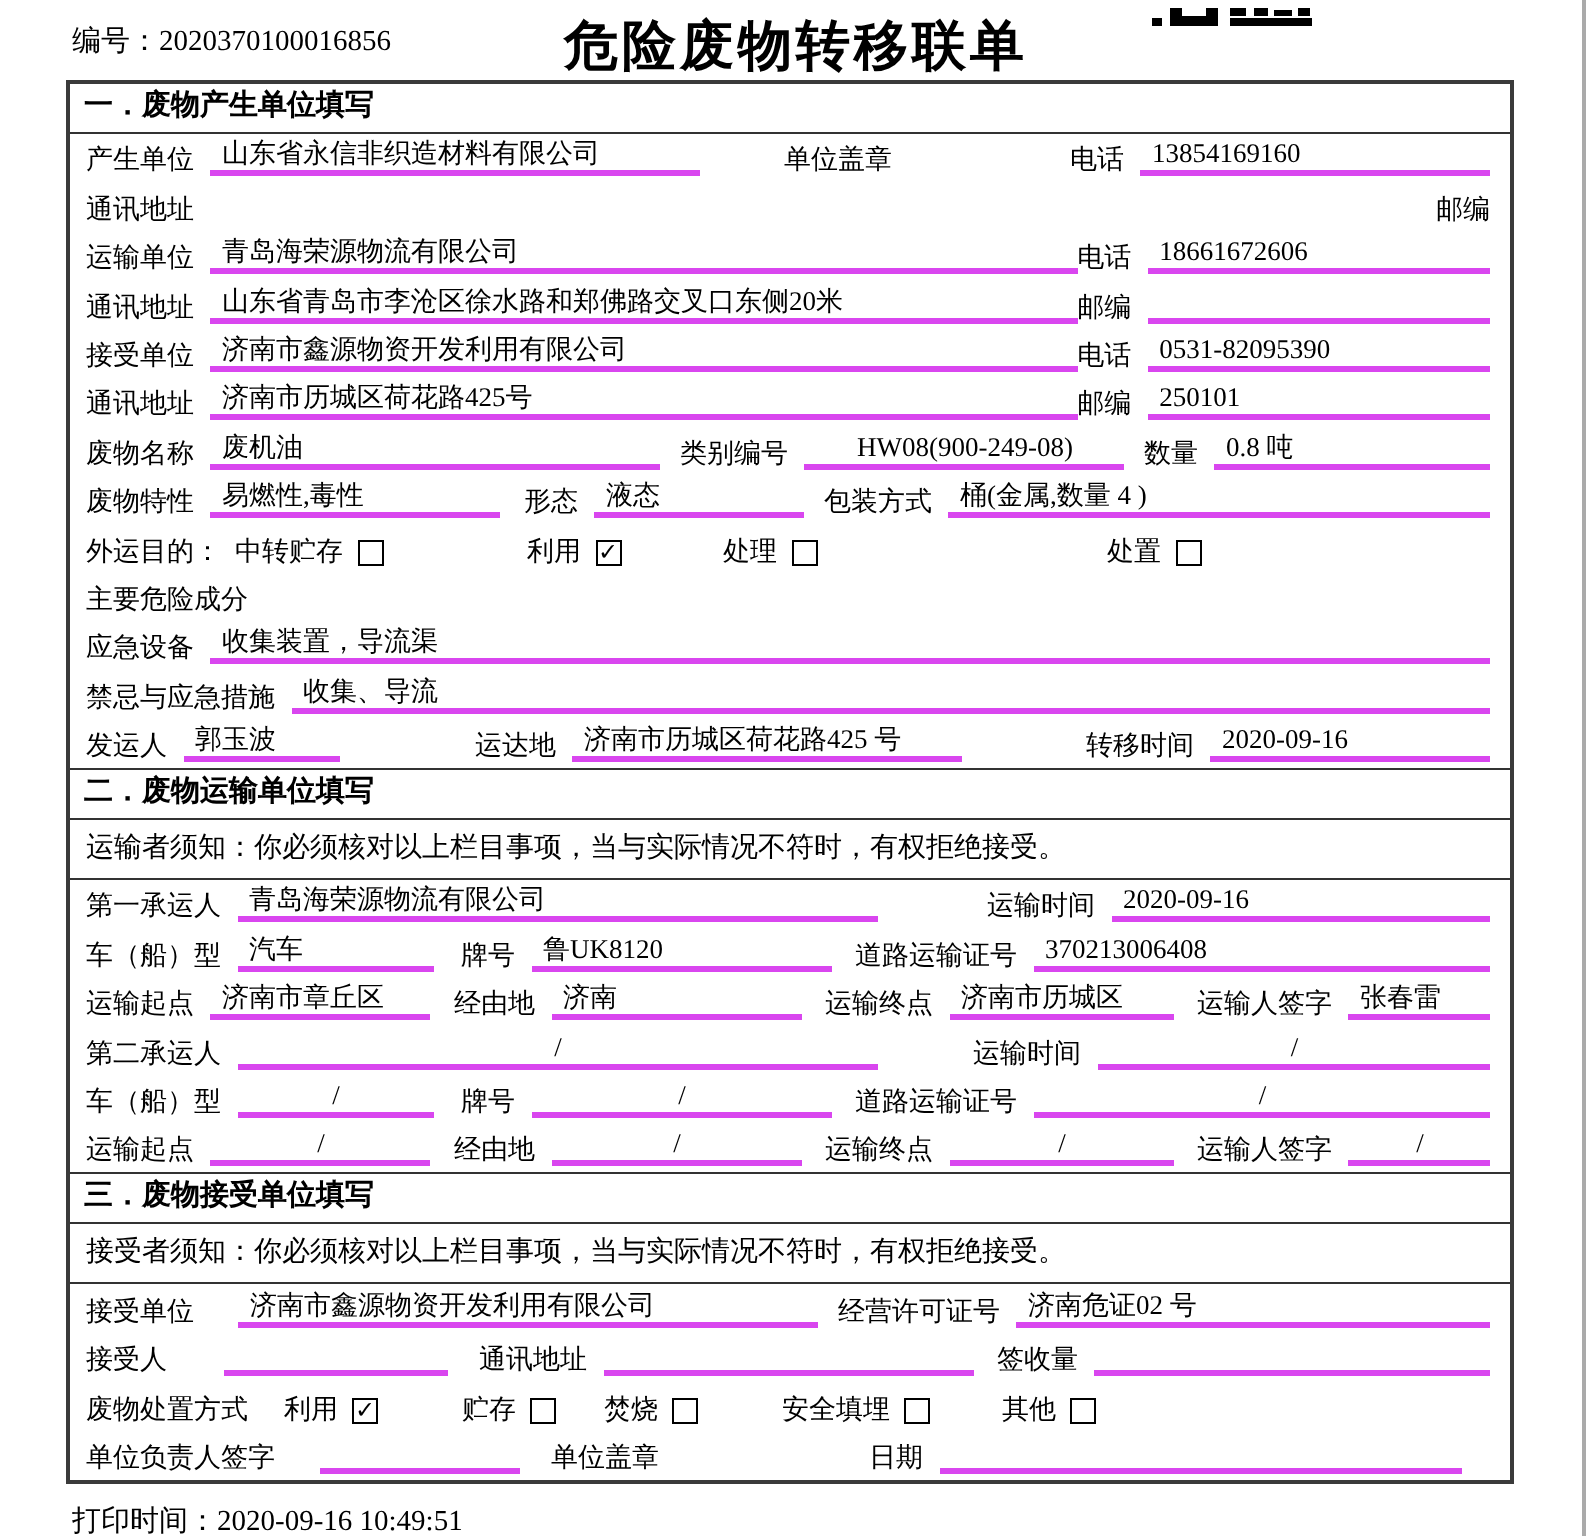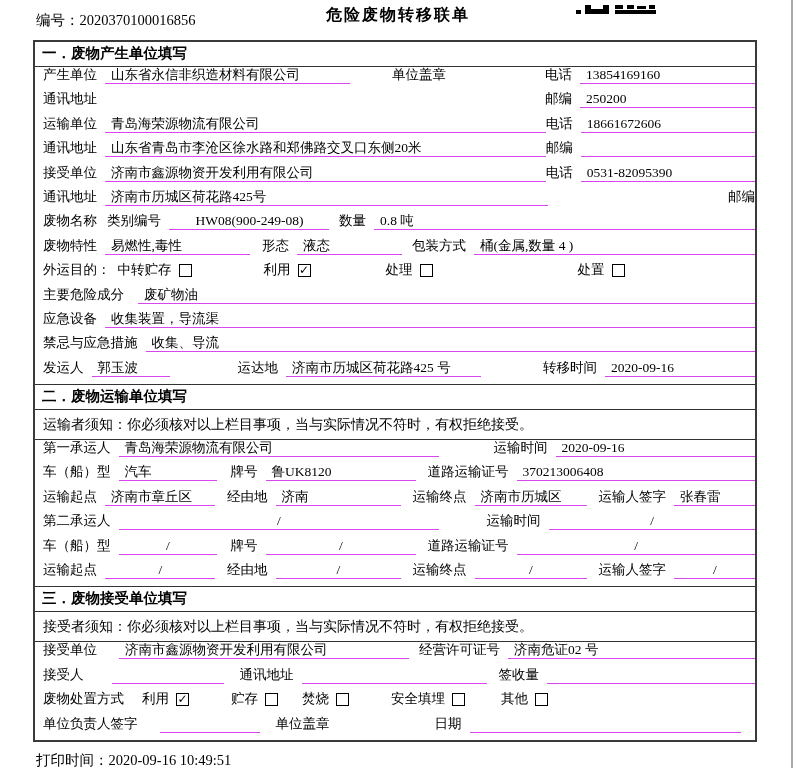--- a/index.html
+++ b/index.html
@@ -3,32 +3,32 @@
 <meta charset="utf-8">
 <style>
   * { margin:0; padding:0; box-sizing:border-box; }
   html,body { width:796px; height:768px; }
   body { background:#fff; color:#000; font-family:"Liberation Serif","DejaVu Serif",serif; position:relative; overflow:hidden; }
   .page { position:absolute; inset:0; background:#fff; }
   .page-edge { position:absolute; top:0; right:3px; width:2px; height:768px; background:#aaa; }
 
   .hdr { position:relative; height:48px; }
   .serial { position:absolute; left:36px; top:11px; font-size:14.5px; white-space:nowrap; }
-  .doc-title { position:absolute; left:0; right:0; top:5px; text-align:center; font-size:16px; font-weight:bold;
+  .doc-title { position:absolute; left:0; right:0; top:5px; text-align:center; font-size:27px; font-weight:bold;
                font-family:"Liberation Sans","DejaVu Sans",sans-serif; letter-spacing:2px; }
   .qr { position:absolute; left:576px; top:0; }
 
   .tbl { position:absolute; left:33px; top:40px; width:724px; border:2px solid #3a3a3a; background:#fff; }
   .sec2, .sec3 { border-top:1px solid #333; }
   .sec-h { height:25px; line-height:23px; padding-left:7px; font-weight:bold; font-size:14.5px;
            font-family:"Liberation Sans","DejaVu Sans",sans-serif; border-bottom:1px solid #333; }
   .notice { height:30px; line-height:29px; padding-left:8px; font-size:14px; border-bottom:1px solid #333; white-space:nowrap; }
-  .row { display:flex; align-items:flex-start; height:24.4px; padding:0 0 3px 8px; font-size:13.5px; }
+  .row { display:flex; align-items:flex-end; height:24.4px; padding:0 10px 3px 8px; font-size:13.5px; }
   .lbl { white-space:nowrap; line-height:16px; }
-  .u { border-bottom:1px solid #d946ef; min-height:17px; line-height:16px; padding:0 5px 0 6px; white-space:nowrap; margin-left:8px; overflow:hidden; }
+  .u { border-bottom:3px solid #d946ef; min-height:17px; line-height:16px; padding:0 5px 0 6px; white-space:nowrap; margin-left:8px; overflow:hidden; }
   .fx { flex:1; }
   .c { text-align:center; }
   .ml-auto { margin-left:auto;font-family:Liberation Serif, serif; }
   .opt { display:flex; align-items:flex-end; }
   .cb { display:inline-block; width:13px; height:13px; border:1px solid #000; margin-left:7px; margin-bottom:1px;
         font-size:12px; line-height:11px; text-align:center; font-family:"DejaVu Sans",sans-serif; }
   .print-line { position:absolute; left:36px; top:751px; font-size:14.5px; white-space:nowrap; }
 </style>
 </head>
 <body>
@@ -65,21 +65,20 @@
         <span class="lbl">产生单位</span>
         <span class="u" style="width:245px">山东省永信非织造材料有限公司</span>
         <span class="lbl" style="margin-left:42px">单位盖章</span>
         <span class="lbl ml-auto">电话</span>
         <span class="u" style="width:175px">13854169160</span>
       </div>
 
       <div class="row">
         <span class="lbl">通讯地址</span>
         <span class="lbl ml-auto">邮编</span>
-        <span class="u" style="width:175px">250200</span>
       </div>
 
       <div class="row">
         <span class="lbl">运输单位</span>
         <span class="u" style="width:443px">青岛海荣源物流有限公司</span>
         <span class="lbl ml-auto">电话</span>
         <span class="u" style="width:175px">18661672606</span>
       </div>
 
       <div class="row">
@@ -93,24 +92,26 @@
         <span class="lbl">接受单位</span>
         <span class="u" style="width:443px">济南市鑫源物资开发利用有限公司</span>
         <span class="lbl ml-auto">电话</span>
         <span class="u" style="width:175px">0531-82095390</span>
       </div>
 
       <div class="row">
         <span class="lbl">通讯地址</span>
         <span class="u" style="width:443px">济南市历城区荷花路425号</span>
         <span class="lbl ml-auto">邮编</span>
+        <span class="u" style="width:175px">250101</span>
       </div>
 
       <div class="row">
         <span class="lbl">废物名称</span>
+        <span class="u" style="width:225px">废机油</span>
         <span class="lbl" style="margin-left:10px">类别编号</span>
         <span class="u c" style="width:160px">HW08(900-249-08)</span>
         <span class="lbl" style="margin-left:10px">数量</span>
         <span class="u fx">0.8 吨</span>
       </div>
 
       <div class="row">
         <span class="lbl">废物特性</span>
         <span class="u" style="width:145px">易燃性,毒性</span>
         <span class="lbl" style="margin-left:12px">形态</span>
@@ -122,33 +123,32 @@
       <div class="row">
         <span class="lbl">外运目的：</span>
         <span class="opt" style="margin-left:7px">
           <span class="lbl">中转贮存</span>
           <span class="cb"></span>
         </span>
         <span class="opt" style="margin-left:72px">
           <span class="lbl">利用</span>
           <span class="cb">✓</span>
         </span>
-        <span class="opt" style="margin-left:75px">
+        <span class="opt" style="margin-left:51px">
           <span class="lbl">处理</span>
           <span class="cb"></span>
         </span>
         <span class="opt" style="margin-left:145px">
           <span class="lbl">处置</span>
           <span class="cb"></span>
         </span>
       </div>
 
       <div class="row">
         <span class="lbl">主要危险成分</span>
-        <span class="u fx" style="margin-left:14px">废矿物油</span>
       </div>
 
       <div class="row">
         <span class="lbl">应急设备</span>
         <span class="u fx">收集装置，导流渠</span>
       </div>
 
       <div class="row">
         <span class="lbl">禁忌与应急措施</span>
         <span class="u fx">收集、导流</span>

